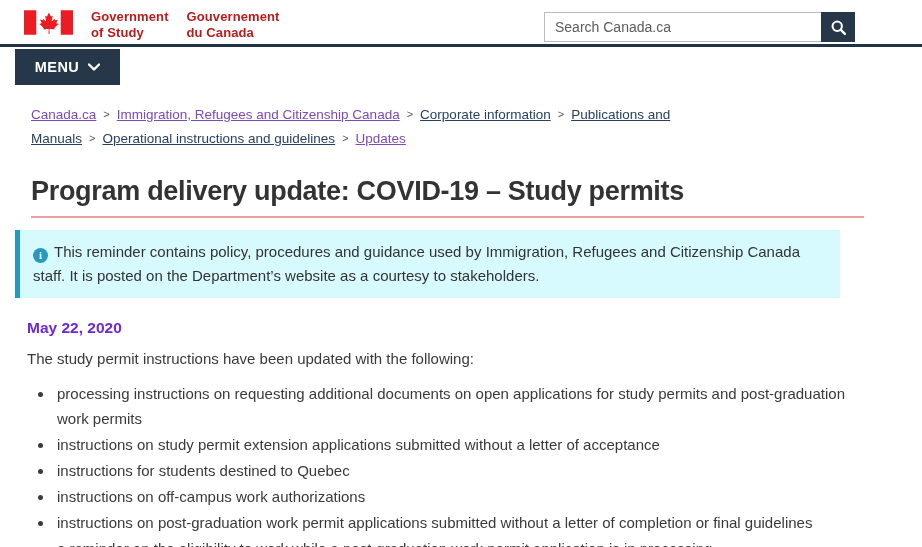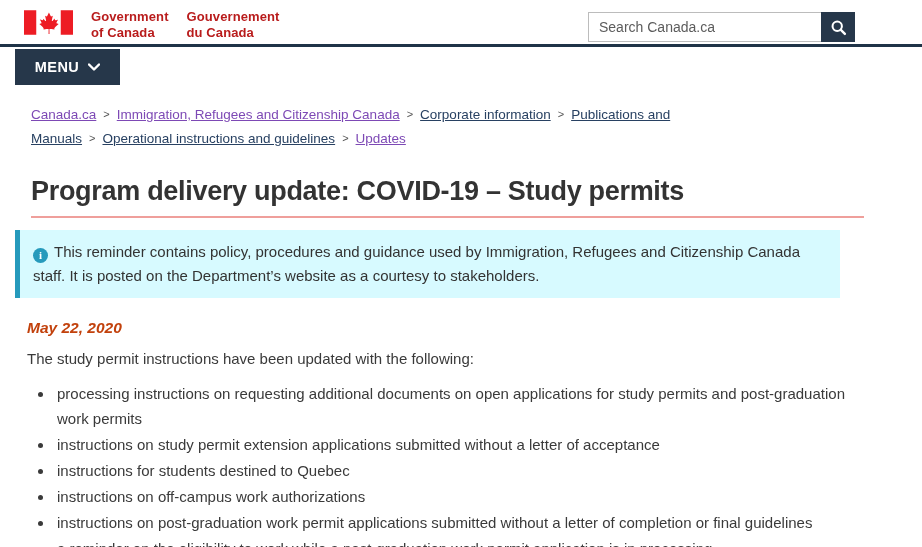--- a/index.html
+++ b/index.html
@@ -22,21 +22,21 @@
   
   .site-header{
     position:relative;height:47px;border-bottom:3px solid #1f3347;
     padding:9px 15px 0 24px;
   }
   .logo-group{display:flex;align-items:flex-start;gap:18px;float:left;}
   .flag{width:49px;height:25px;display:block;margin-top:1px;}
   .sig{font-size:13px;font-weight:bold;color:#b91c1c;line-height:1.25;letter-spacing:.1px;}
   .search-area{position:absolute;top:12px;right:67px;display:flex;}
   .search-input{
-    width:233px;height:30px;border:1px solid #bcbcbc;border-right:none;
+    width:277px;height:30px;border:1px solid #bcbcbc;border-right:none;
     padding:0 10px;font-size:14px;color:#333;outline:none;
     font-family:"Liberation Sans", sans-serif;
   }
   .search-input::placeholder{color:#5c5c5c;opacity:1;}
   .search-btn{
     width:34px;height:30px;background:var(--navy);border:none;cursor:pointer;
     display:flex;align-items:center;justify-content:center;padding:0;
   }
 
   
@@ -68,21 +68,21 @@
     margin-top:12px;width:825px;background:var(--info-bg);
     border-left:5px solid var(--info-border);
     padding:10px 18px 10px 13px;font-size:15px;line-height:24px;color:#333;
   }
   .info-icon{
     display:inline-block;width:15px;height:15px;border-radius:50%;
     background:var(--info-border);color:#fff;font-size:11px;font-weight:bold;
     text-align:center;line-height:15px;margin-right:6px;position:relative;top:2px;
     font-family:"Liberation Serif", serif;
   }
-  .date-heading{margin:21px 0 0 12px;font-size:15.5px;font-weight:bold;color:#c2410c;font-style:italic;}
+  .date-heading{margin:21px 0 0 12px;font-size:15.5px;font-weight:bold;color:#6d28d9;}
   .intro{margin:13px 0 0 12px;font-size:15px;color:#3a3a3a;}
   ul.update-list{
     margin:14px 0 0 12px;padding-left:27px;max-width:845px;
     font-size:15px;color:#3a3a3a;line-height:25px;
   }
   ul.update-list li{margin-bottom:1px;padding-left:3px;}
 </style>
 </head>
 <body>
 
@@ -90,21 +90,21 @@
   <div class="logo-group">
     <svg class="flag" viewBox="0 0 48 24" aria-hidden="true">
       <rect x="0" y="0" width="12" height="24" fill="var(--flag-red)"></rect>
       <rect x="36" y="0" width="12" height="24" fill="var(--flag-red)"></rect>
       <g transform="translate(12.6,1.5) scale(1.4)">
         <path fill="var(--flag-red)" d="M8.45 0.5 L7.16 3.21 C7.09 3.32 6.93 3.34 6.85 3.3 L5.78 2.7 L6.45 6.06 C6.38 6.36 6.25 6.47 5.95 6.4 L4.55 4.79 C4.55 4.79 4.33 5.68 4.17 5.84 C3.98 5.99 2.1 5.48 2.1 5.48 C2.1 5.48 3.46 7.61 3.26 8 L1.76 8.5 C4.87 11.24 4.87 11.24 4.67 12.35 C8 11.97 8 11.97 8.22 12.22 L8.18 15.5 L8.85 15.5 L8.81 12.24 C9.01 11.96 9.01 11.96 12.36 12.35 C12.14 11.26 12.14 11.26 15.27 8.5 L13.76 8 C13.45 7.62 14.81 5.49 14.81 5.49 C14.81 5.49 12.93 6.01 12.74 5.83 C12.59 5.68 12.36 4.78 12.36 4.78 L10.96 6.39 C10.66 6.46 10.53 6.35 10.46 6.05 L11.13 2.69 L10.06 3.29 C9.97 3.33 9.81 3.31 9.75 3.2 Z"></path>
       </g>
     </svg>
     <div class="sig">
       <div>Government</div>
-      <div>of Canada</div>
+      <div>of Study</div>
     </div>
     <div class="sig">
       <div>Gouvernement</div>
       <div>du Canada</div>
     </div>
   </div>
   <div class="search-area">
     <input class="search-input" type="text" placeholder="Search Canada.ca" style="">
     <button class="search-btn">
       <svg width="17" height="17" viewBox="0 0 20 20" aria-hidden="true">

